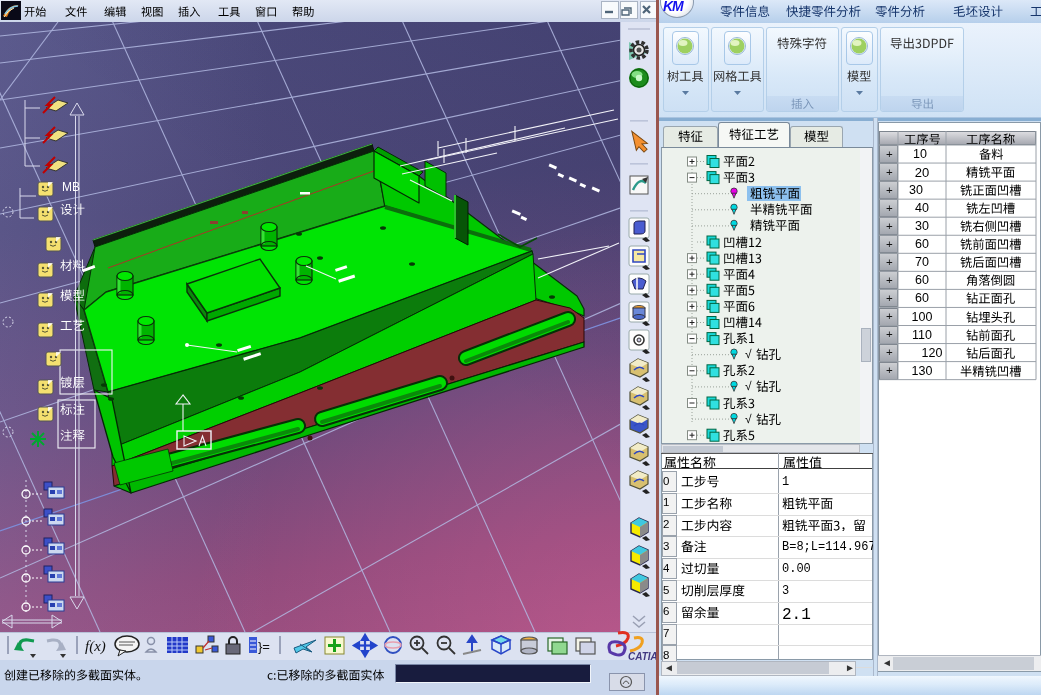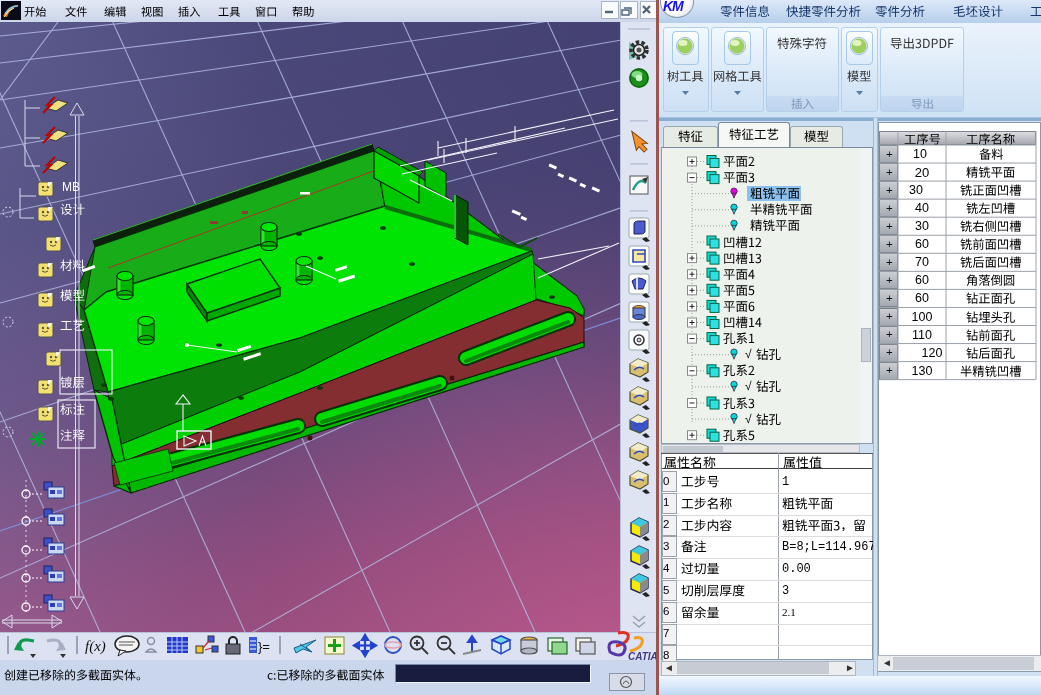--- a/index.html
+++ b/index.html
@@ -1217,21 +1217,21 @@
     </svg>
 <div class="tx" style="left:782px;top:584.0px;font-size:12px;color:#000;font-family:'Liberation Mono',monospace">3</div>
 <div class="a" style="left:661.5px;top:601.8px;width:15px;height:21px;background:#f2f2f2;border:1px solid #9aa2ac;box-sizing:border-box"></div>
 <div class="tx" style="left:663px;top:605.3px;font-size:11.5px;color:#000">6</div>
 <div class="a" style="left:677px;top:623.5px;width:195px;height:1px;background:#dcdcdc"></div>
 <svg class="t" style="left:681.0px;top:605.8px;" width="38.40" height="12.80" viewBox="0 0 3000 1000" fill="#000">
       <use href="#g7559" x="0"></use>
       <use href="#g4F59" x="1000"></use>
       <use href="#g91CF" x="2000"></use>
     </svg>
-<div class="tx" style="left:782px;top:605.8px;font-size:11px;color:#000;font-family:Liberation Serif, serif">2.1</div>
+<div class="tx" style="left:782px;top:605.8px;font-size:16px;color:#000;font-family:Liberation Mono, monospace">2.1</div>
 <div class="a" style="left:661.5px;top:623.6px;width:15px;height:21px;background:#f2f2f2;border:1px solid #9aa2ac;box-sizing:border-box"></div>
 <div class="tx" style="left:663px;top:627.1px;font-size:11.5px;color:#000">7</div>
 <div class="a" style="left:677px;top:645.3px;width:195px;height:1px;background:#dcdcdc"></div>
 <div class="a" style="left:661.5px;top:645.4px;width:15px;height:21px;background:#f2f2f2;border:1px solid #9aa2ac;box-sizing:border-box"></div>
 <div class="tx" style="left:663px;top:648.9px;font-size:11.5px;color:#000">8</div>
 <div class="a" style="left:677px;top:667.1px;width:195px;height:1px;background:#dcdcdc"></div>
 <div class="a" style="left:661px;top:660.5px;width:195px;height:15px;background:#ecedef;border:1px solid #b0b6c0;box-sizing:border-box"></div>
 <div class="a" style="left:677px;top:662px;width:152px;height:12px;background:#c6cbd4"></div>
 <div class="tx" style="left:664px;top:661.5px;font-size:10px;color:#333">◄</div>
 <div class="tx" style="left:845px;top:661.5px;font-size:10px;color:#333">►</div>

